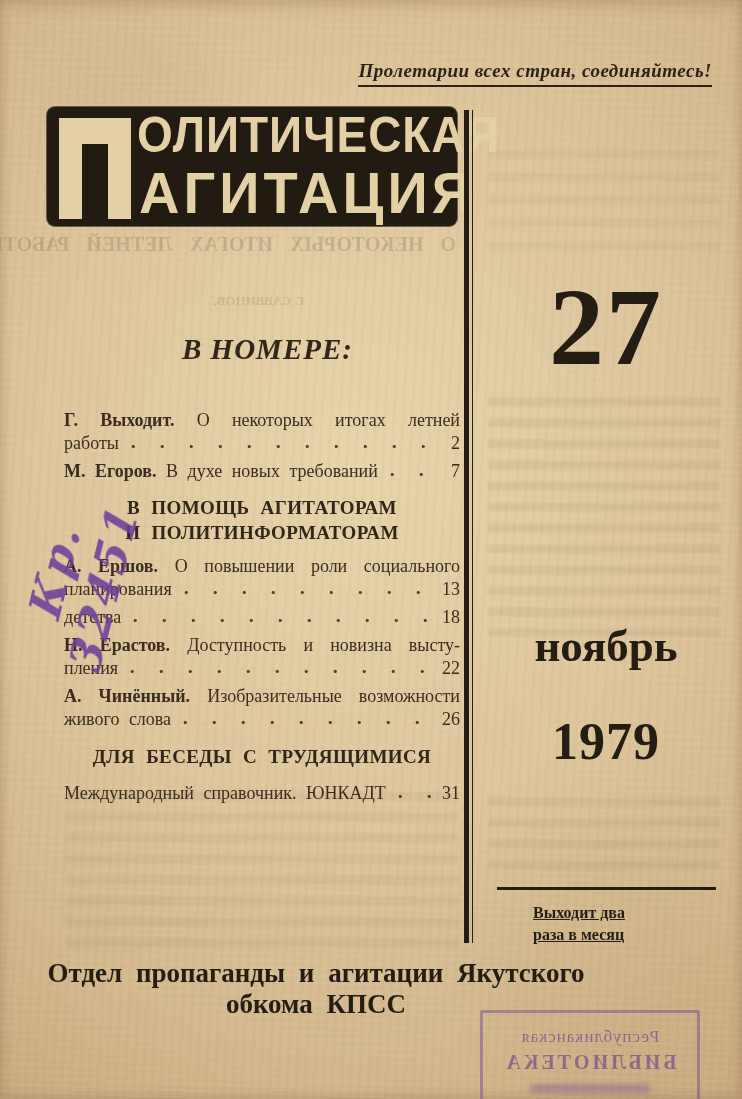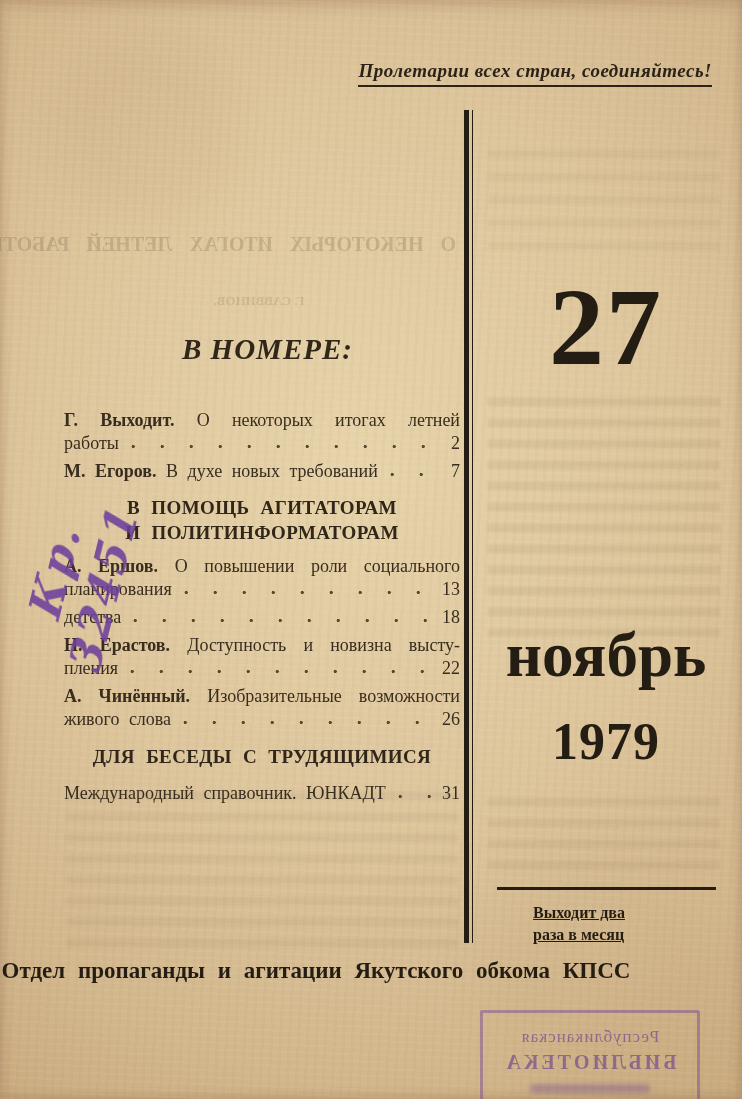--- a/index.html
+++ b/index.html
@@ -81,28 +81,28 @@
     background-size:29px 5px; background-repeat:repeat-x; background-position:2px calc(100% - 4px);
   }
   .pg { flex:0 0 auto; }
   .sec { text-align:center; font-weight:bold; font-size:19px; line-height:1.3;
          margin:15px 0 12px; word-spacing:6px; letter-spacing:.4px; color:#30271a; }
   .sec.single { margin:16px 0 14px; }
 
   
   .right-center { left:486px; width:240px; text-align:center; color:#241d13; }
   #issue-number { top:272px; font-size:110px; font-weight:bold; line-height:1; letter-spacing:2px; }
-  #issue-month  { top:624px; font-size:63px; font-weight:bold; line-height:1; }
+  #issue-month  { top:624px; font-size:45px; font-weight:bold; line-height:1; }
   #issue-year   { top:716px; font-size:52px; font-weight:bold; line-height:1; letter-spacing:1px; }
   #freq-rule { left:497px; top:887px; width:219px; height:2.5px; background:#241d13; }
   #frequency { left:533px; top:902px; font-weight:bold; font-size:16px; line-height:21.5px; color:#241d13;text-decoration:underline; }
 
   
   #publisher { left:0; top:958px; width:632px; text-align:center;
-    font-weight:bold; font-size:23px; color:#241d13; word-spacing:7px; }
+    font-weight:bold; font-size:27px; color:#241d13; word-spacing:7px; }
 
   
   #handwriting {
     left:-85px; top:545px; width:280px; height:50px; text-align:center;
     transform:rotate(-76deg) skewX(-6deg);
     font-family:"DejaVu Serif", serif; font-style:italic; font-weight:bold;
     font-size:44px; letter-spacing:3px; color:#6d3f9c; opacity:.88;
     filter:blur(.3px);
   }
 
@@ -127,20 +127,27 @@
 
   <div class="abs ghost-stripes" id="stripes-right3"></div>
   <div class="abs ghost-stripes" id="stripes-right1"></div>
   <div class="abs ghost-stripes" id="stripes-right2"></div>
   <div class="abs ghost-stripes" id="stripes-left1"></div>
   <div class="abs ghost" id="ghost-headline">О НЕКОТОРЫХ ИТОГАХ ЛЕТНЕЙ РАБОТЫ</div>
   <div class="abs ghost" id="ghost-byline">Г. САВВИНОВ,</div>
 
   <div class="abs" id="slogan">Пролетарии всех стран, соединяйтесь!</div>
 
+  <div class="abs" id="masthead">
+    <div id="glyph-p" aria-label="П"></div>
+    <div id="masthead-rows">
+      <div class="mh-row" id="mh-row1">ОЛИТИЧЕСКАЯ</div>
+      <div class="mh-row" id="mh-row2">АГИТАЦИЯ</div>
+    </div>
+  </div>
 
   <div class="abs" id="divider"></div>
 
   <div class="abs" id="toc">
     <div id="toc-heading">В НОМЕРЕ:</div>
 
     <div id="toc-entries">
 
       <div class="entry">
         <div class="l1"><span class="author">Г. Выходит.</span> <span>О некоторых итогах летней</span></div>

